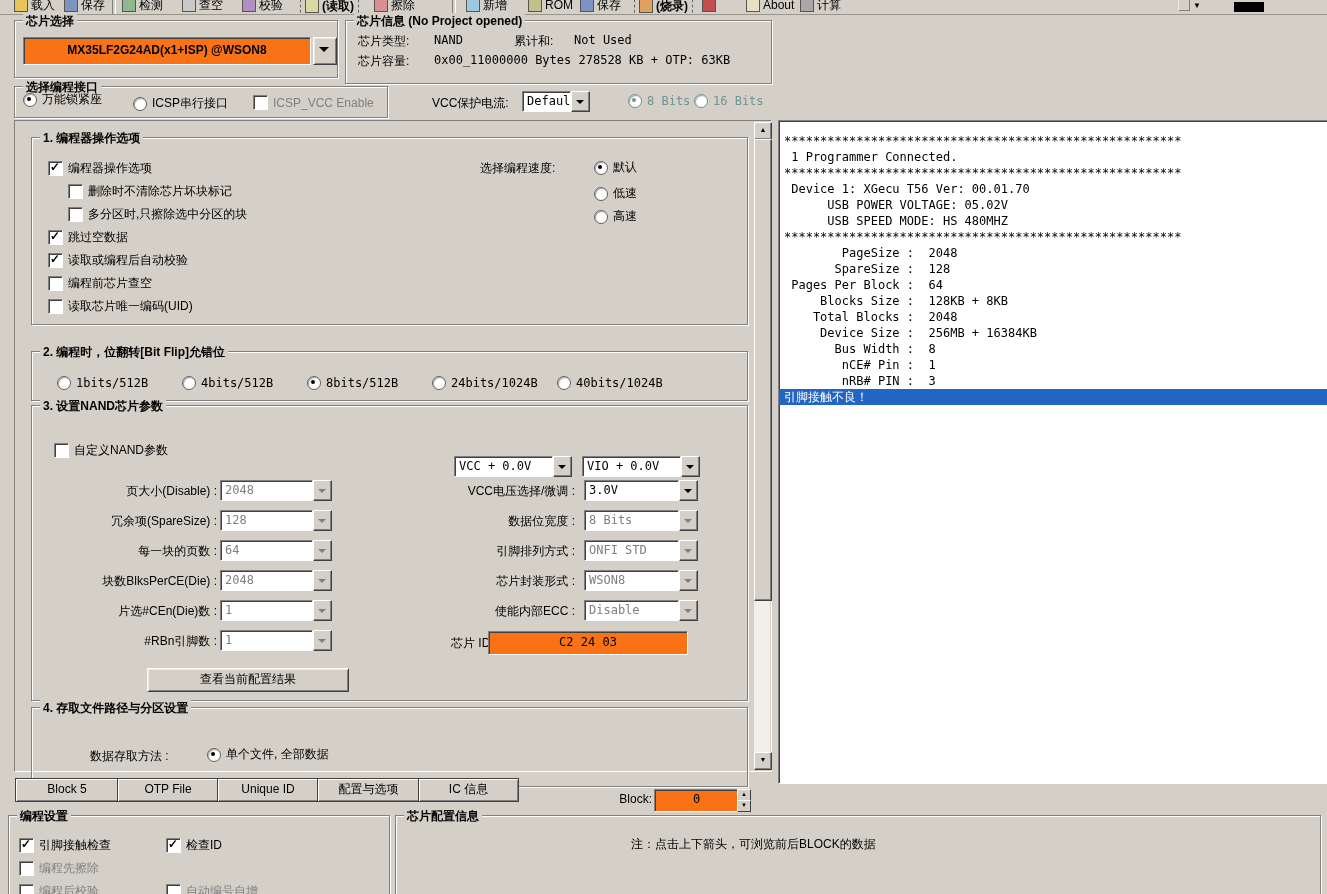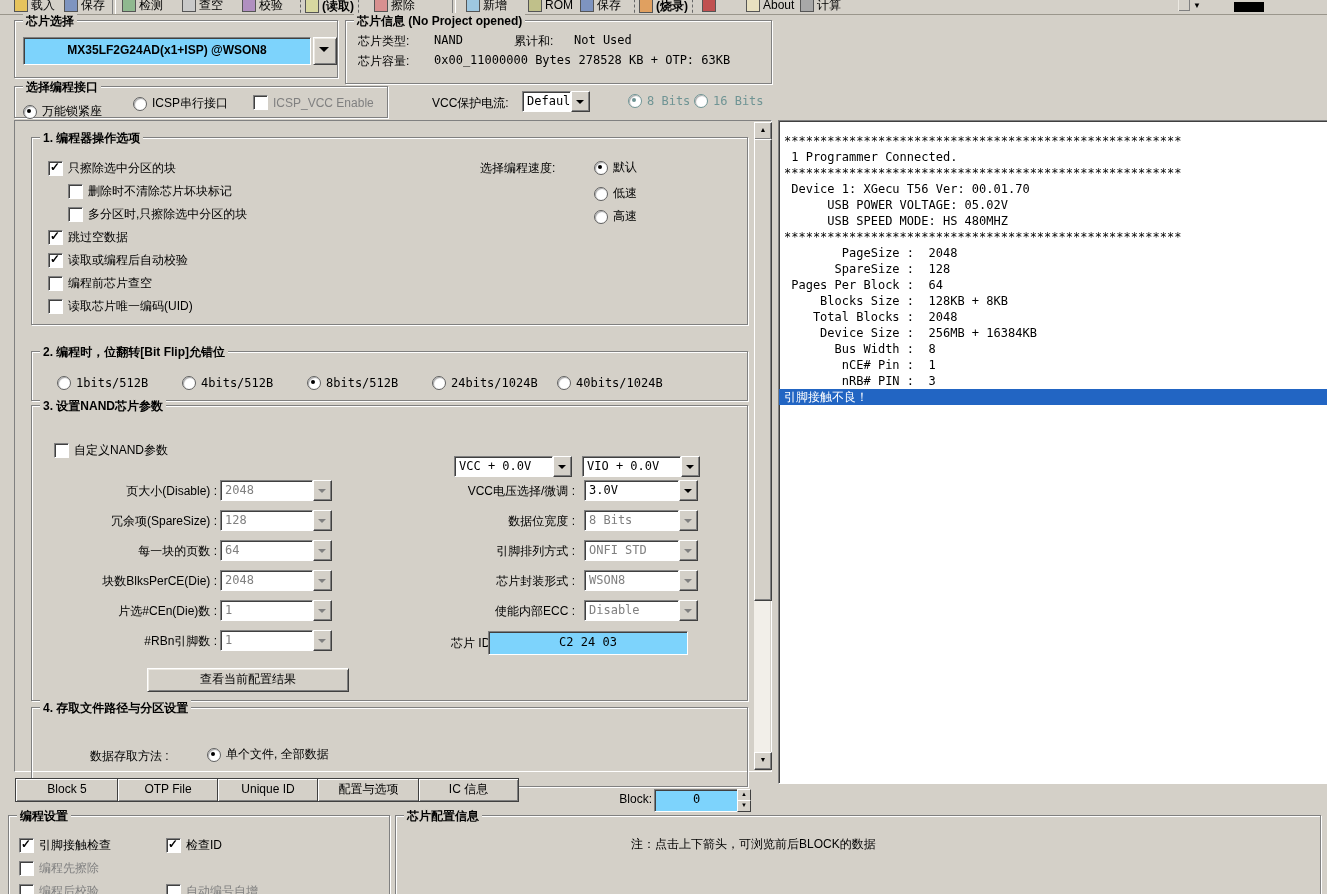--- a/index.html
+++ b/index.html
@@ -4,21 +4,21 @@
 <style>
   html,body{margin:0;padding:0}
   body{width:1327px;height:894px;position:relative;overflow:hidden;background:#d4d0c8;
        font-family:"Liberation Sans",sans-serif;font-size:12px;color:#000}
   .abs{position:absolute}
   .mono{font-family:"DejaVu Sans Mono",monospace}
   
   .gb{position:absolute;border:1px solid #808080;box-shadow:inset 1px 1px 0 #fff,1px 1px 0 #fff}
   .lg{position:absolute;top:-8px;left:8px;background:#d4d0c8;padding:0 3px;font-weight:bold;white-space:nowrap}
   
-  .sunken{background:#7dd3fc;border:1px solid;border-color:#808080 #fff #fff #808080;box-shadow:inset 1px 1px 0 #404040}
+  .sunken{background:#f97316;border:1px solid;border-color:#808080 #fff #fff #808080;box-shadow:inset 1px 1px 0 #404040}
   
   .raised{background:#d4d0c8;border:1px solid;border-color:#fff #404040 #404040 #fff;box-shadow:inset 1px 1px 0 #ece9e2,inset -1px -1px 0 #808080}
   
   .cb,.rd{display:flex;align-items:center;gap:5px;white-space:nowrap}
   .box{width:13px;height:13px;background:#fff;border:1px solid;border-color:#808080 #fff #fff #808080;
        box-shadow:inset 1px 1px 0 #404040;position:relative;flex:none}
   .box.checked::after{content:"✓";position:absolute;left:1px;top:-2px;font-size:12px;font-weight:bold;color:#000}
   .cir{width:12px;height:12px;border-radius:50%;background:#fff;border:1px solid #606060;
        box-shadow:inset 1px 1px 1px rgba(0,0,0,.35);position:relative;flex:none}
   .cir.sel::after{content:"";position:absolute;left:3px;top:3px;width:4px;height:4px;border-radius:50%;background:#000}
@@ -147,21 +147,21 @@
   <span class="abs" style="left:12px;top:12px">芯片类型:</span>
   <span class="abs mono" style="left:88px;top:12px">NAND</span>
   <span class="abs" style="left:168px;top:12px">累计和:</span>
   <span class="abs mono" style="left:228px;top:12px">Not Used</span>
   <span class="abs" style="left:12px;top:32px">芯片容量:</span>
   <span class="abs mono" style="left:88px;top:32px">0x00_11000000 Bytes 278528 KB  + OTP: 63KB</span>
 </div>
 
 <div class="gb" style="left:14px;top:86px;width:372px;height:30px">
   <span class="lg">选择编程接口</span>
-  <div class="rd abs" style="left:8px;top:16px">
+  <div class="rd abs" style="left:8px;top:4px">
     <span class="cir sel"></span>
     <span>万能锁紧座</span>
   </div>
   <div class="rd abs" style="left:118px;top:8px">
     <span class="cir"></span>
     <span>ICSP串行接口</span>
   </div>
   <div class="cb abs dis" style="left:238px;top:8px">
     <span class="box"></span>
     <span>ICSP_VCC Enable</span>
@@ -181,21 +181,21 @@
   <span class="cir"></span>
   <span>16 Bits</span>
 </div>
 
 <div class="abs" style="left:14px;top:120px;width:756px;height:650px;border:1px solid;border-color:#808080 #fff #fff #808080">
 
   <div class="gb" style="left:16px;top:16px;width:715px;height:186px">
     <span class="lg">1. 编程器操作选项</span>
     <div class="cb abs" style="left:16px;top:22px">
       <span class="box checked"></span>
-        <span>只擦除选中分区的块</span>
+        <span>编程器操作选项</span>
       </div>
     <div class="cb abs" style="left:36px;top:45px">
       <span class="box"></span>
         <span>删除时不清除芯片坏块标记</span>
       </div>
     <div class="cb abs" style="left:36px;top:68px">
       <span class="box"></span>
         <span>多分区时,只擦除选中分区的块</span>
       </div>
     <div class="cb abs" style="left:16px;top:91px">

